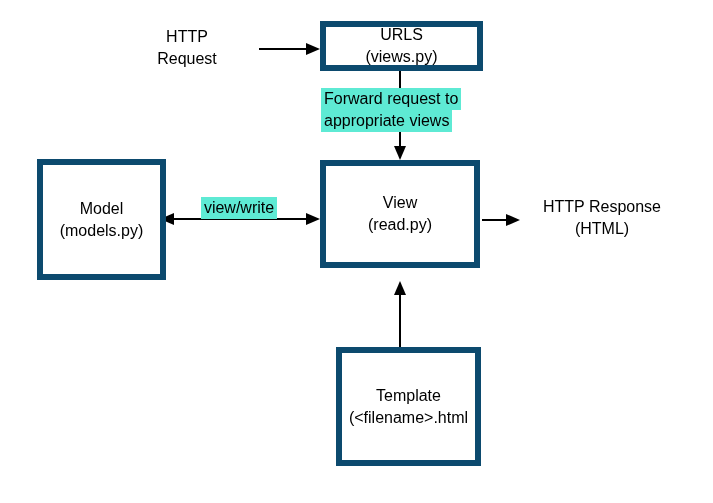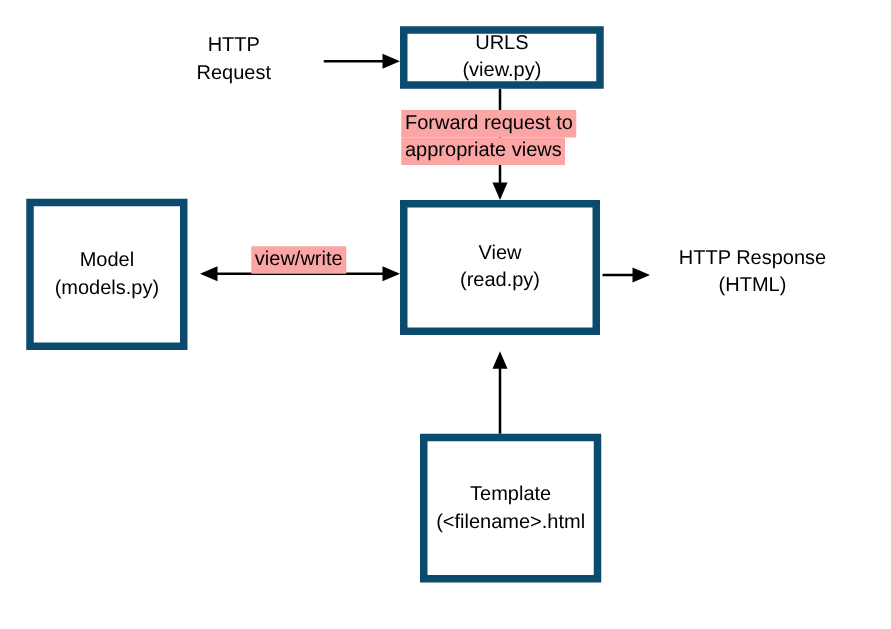--- a/index.html
+++ b/index.html
@@ -27,32 +27,32 @@
     background: #ffffff;
     display: flex;
     flex-direction: column;
     align-items: center;
     justify-content: center;
     text-align: center;
     z-index: 3;
   }
   #box-urls     { left: 320px; top: 21px;  width: 163px; height: 50px;  }
   #box-view     { left: 320px; top: 160px; width: 160px; height: 108px; }
-  #box-model    { left: 21px;  top: 159px; width: 129px; height: 121px; }
+  #box-model    { left: 37px;  top: 159px; width: 129px; height: 121px; }
   #box-template { left: 320px; top: 347px; width: 145px; height: 119px; margin-left: 16px; }
 
   
   .label {
     position: absolute;
     z-index: 2;
     white-space: nowrap;
   }
   .label .line { display: block; }
   .label.masked .line span {
-    background: #fca5a5;
+    background: #5eead4;
     padding: 0 3px;
     display: inline-block;
   }
   #label-http-request  { left: 137px; top: 26px;  width: 100px; text-align: center; }
   #label-forward       { left: 321px; top: 88px;  text-align: left; }
   #label-readwrite     { left: 197px; top: 197px; width: 84px;  text-align: center; }
   #label-http-response { left: 520px; top: 196px; width: 164px; text-align: center; }
 
   
   .hline { position: absolute; height: 2px; background: #000000; z-index: 1; }
@@ -84,21 +84,21 @@
   #a5-line { left: 399px; top: 294px; height: 66px; }
   #a5-head { left: 394px; top: 281px; }
 </style>
 </head>
 <body>
 
 <div class="canvas">
 
   <div class="box" id="box-urls">
     <span>URLS</span>
-    <span>(view.py)</span>
+    <span>(views.py)</span>
   </div>
 
   <div class="box" id="box-view">
     <span>View</span>
     <span>(read.py)</span>
   </div>
 
   <div class="box" id="box-model">
     <span>Model</span>
     <span>(models.py)</span>

